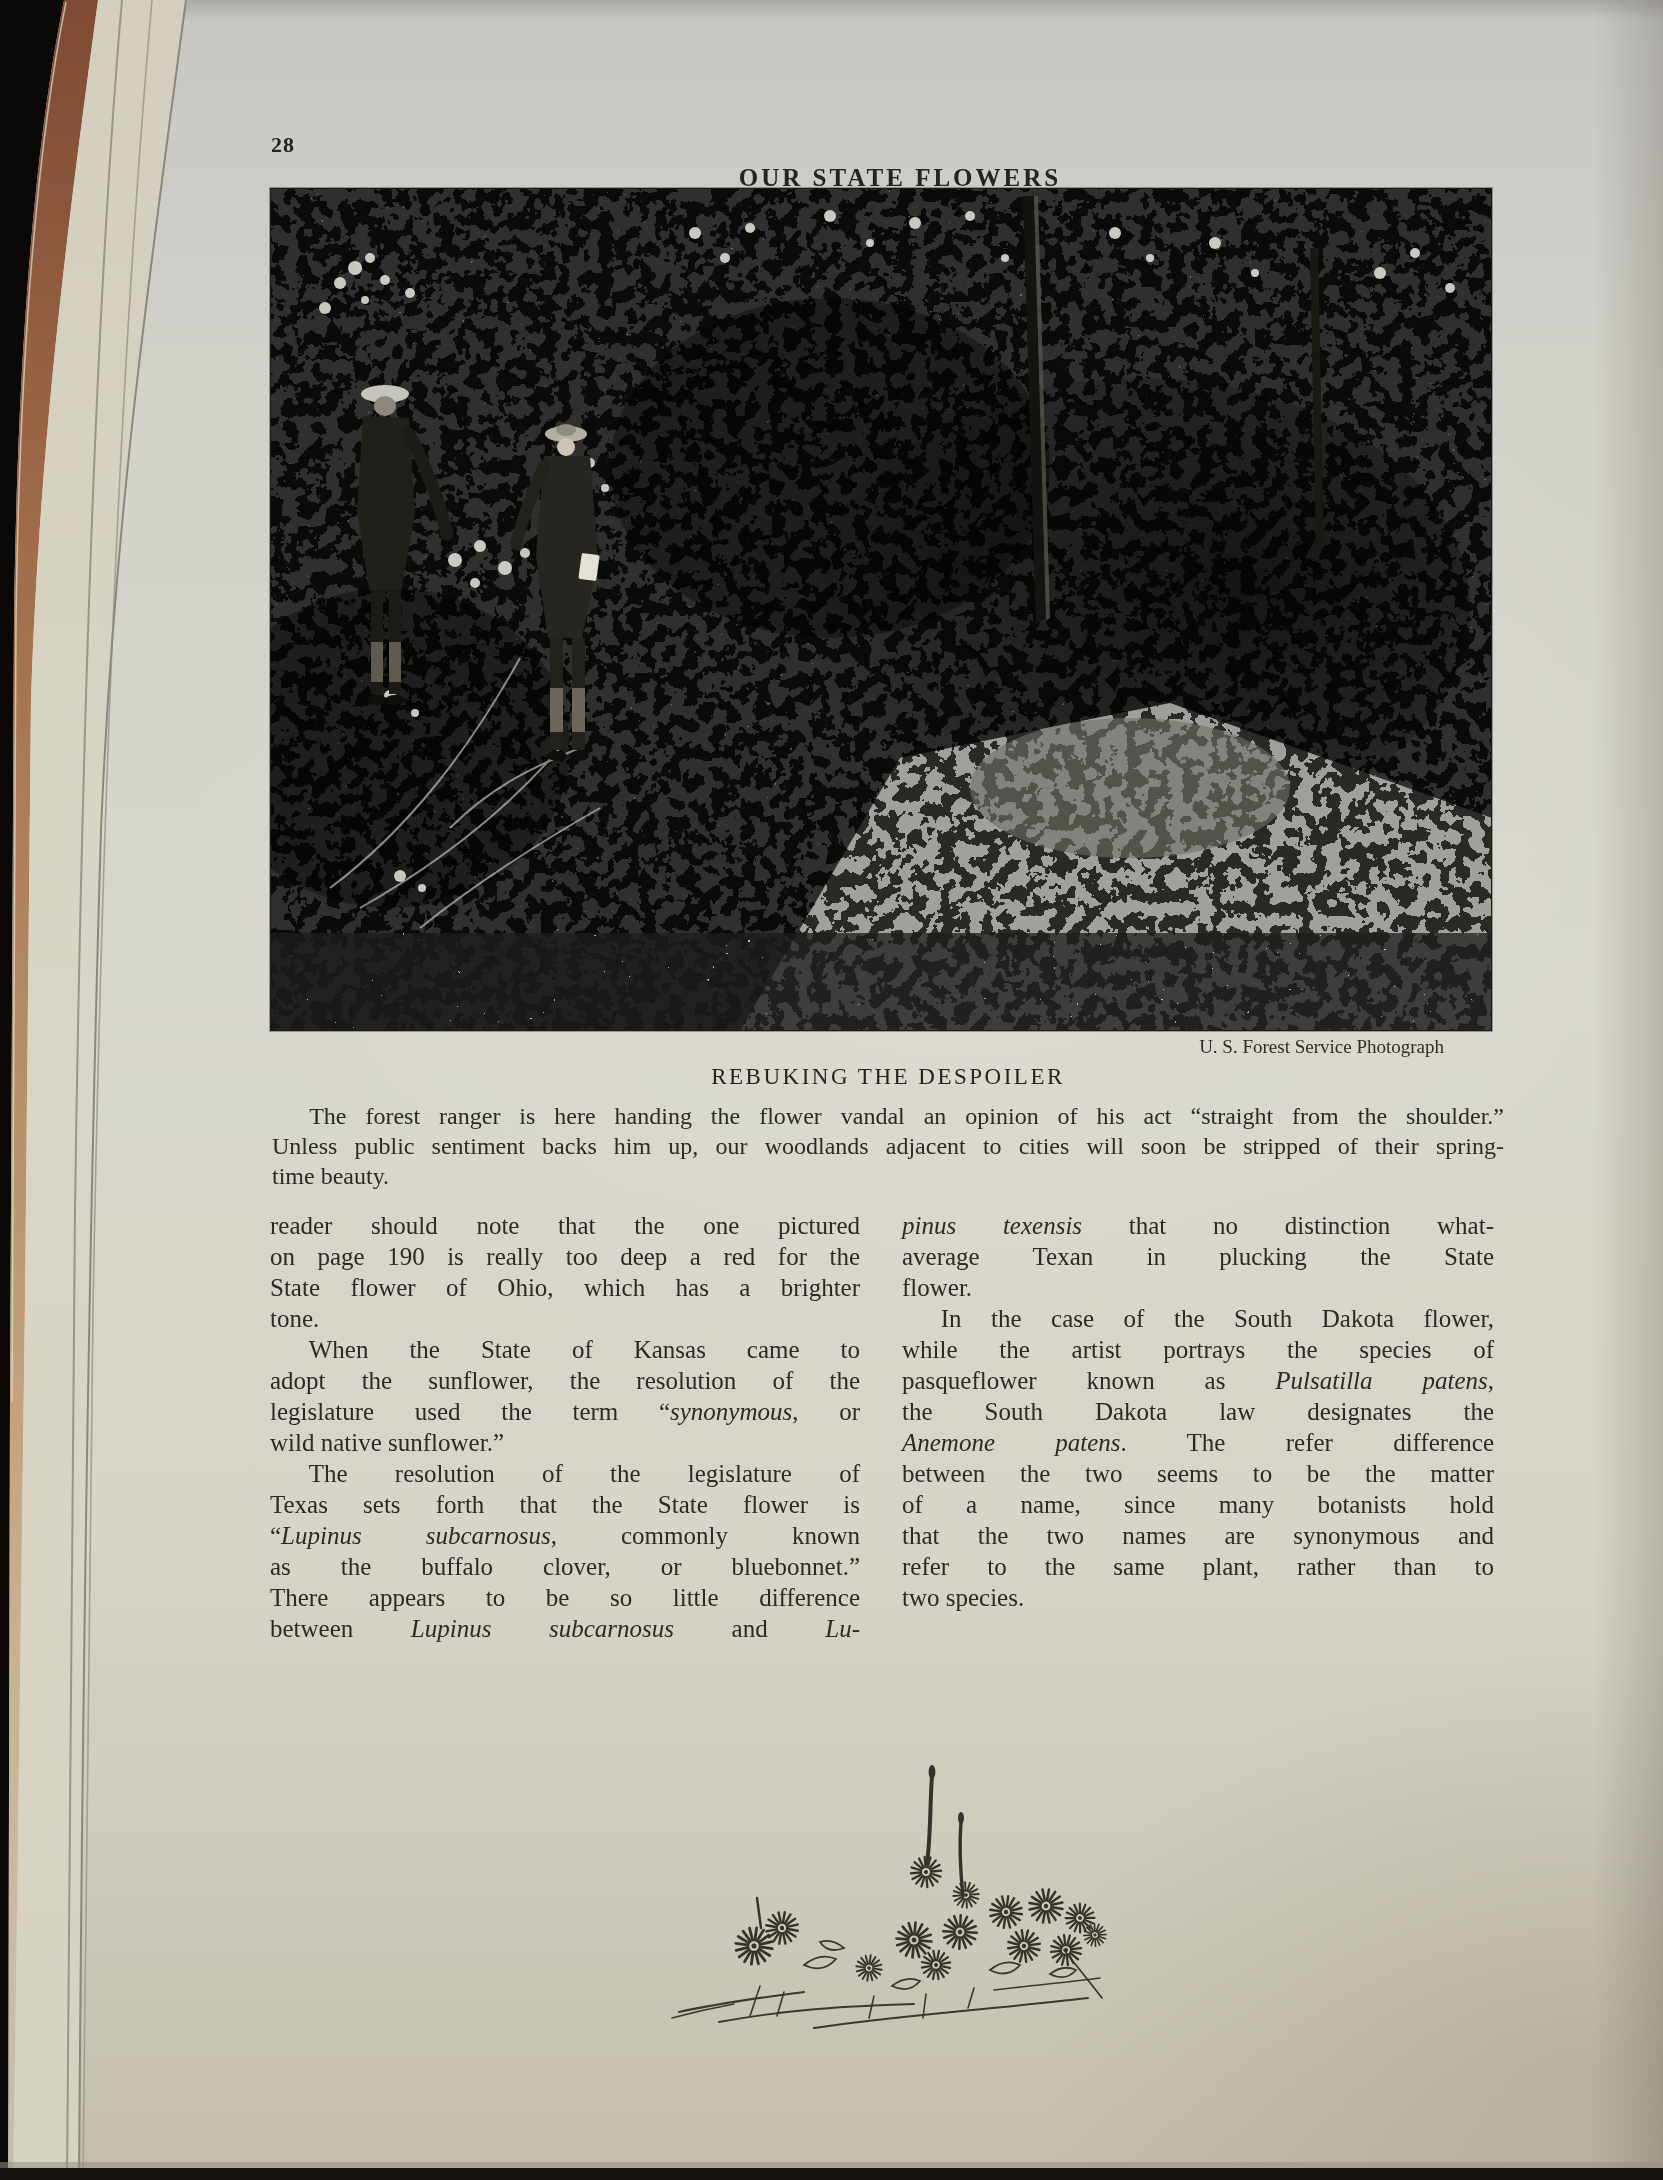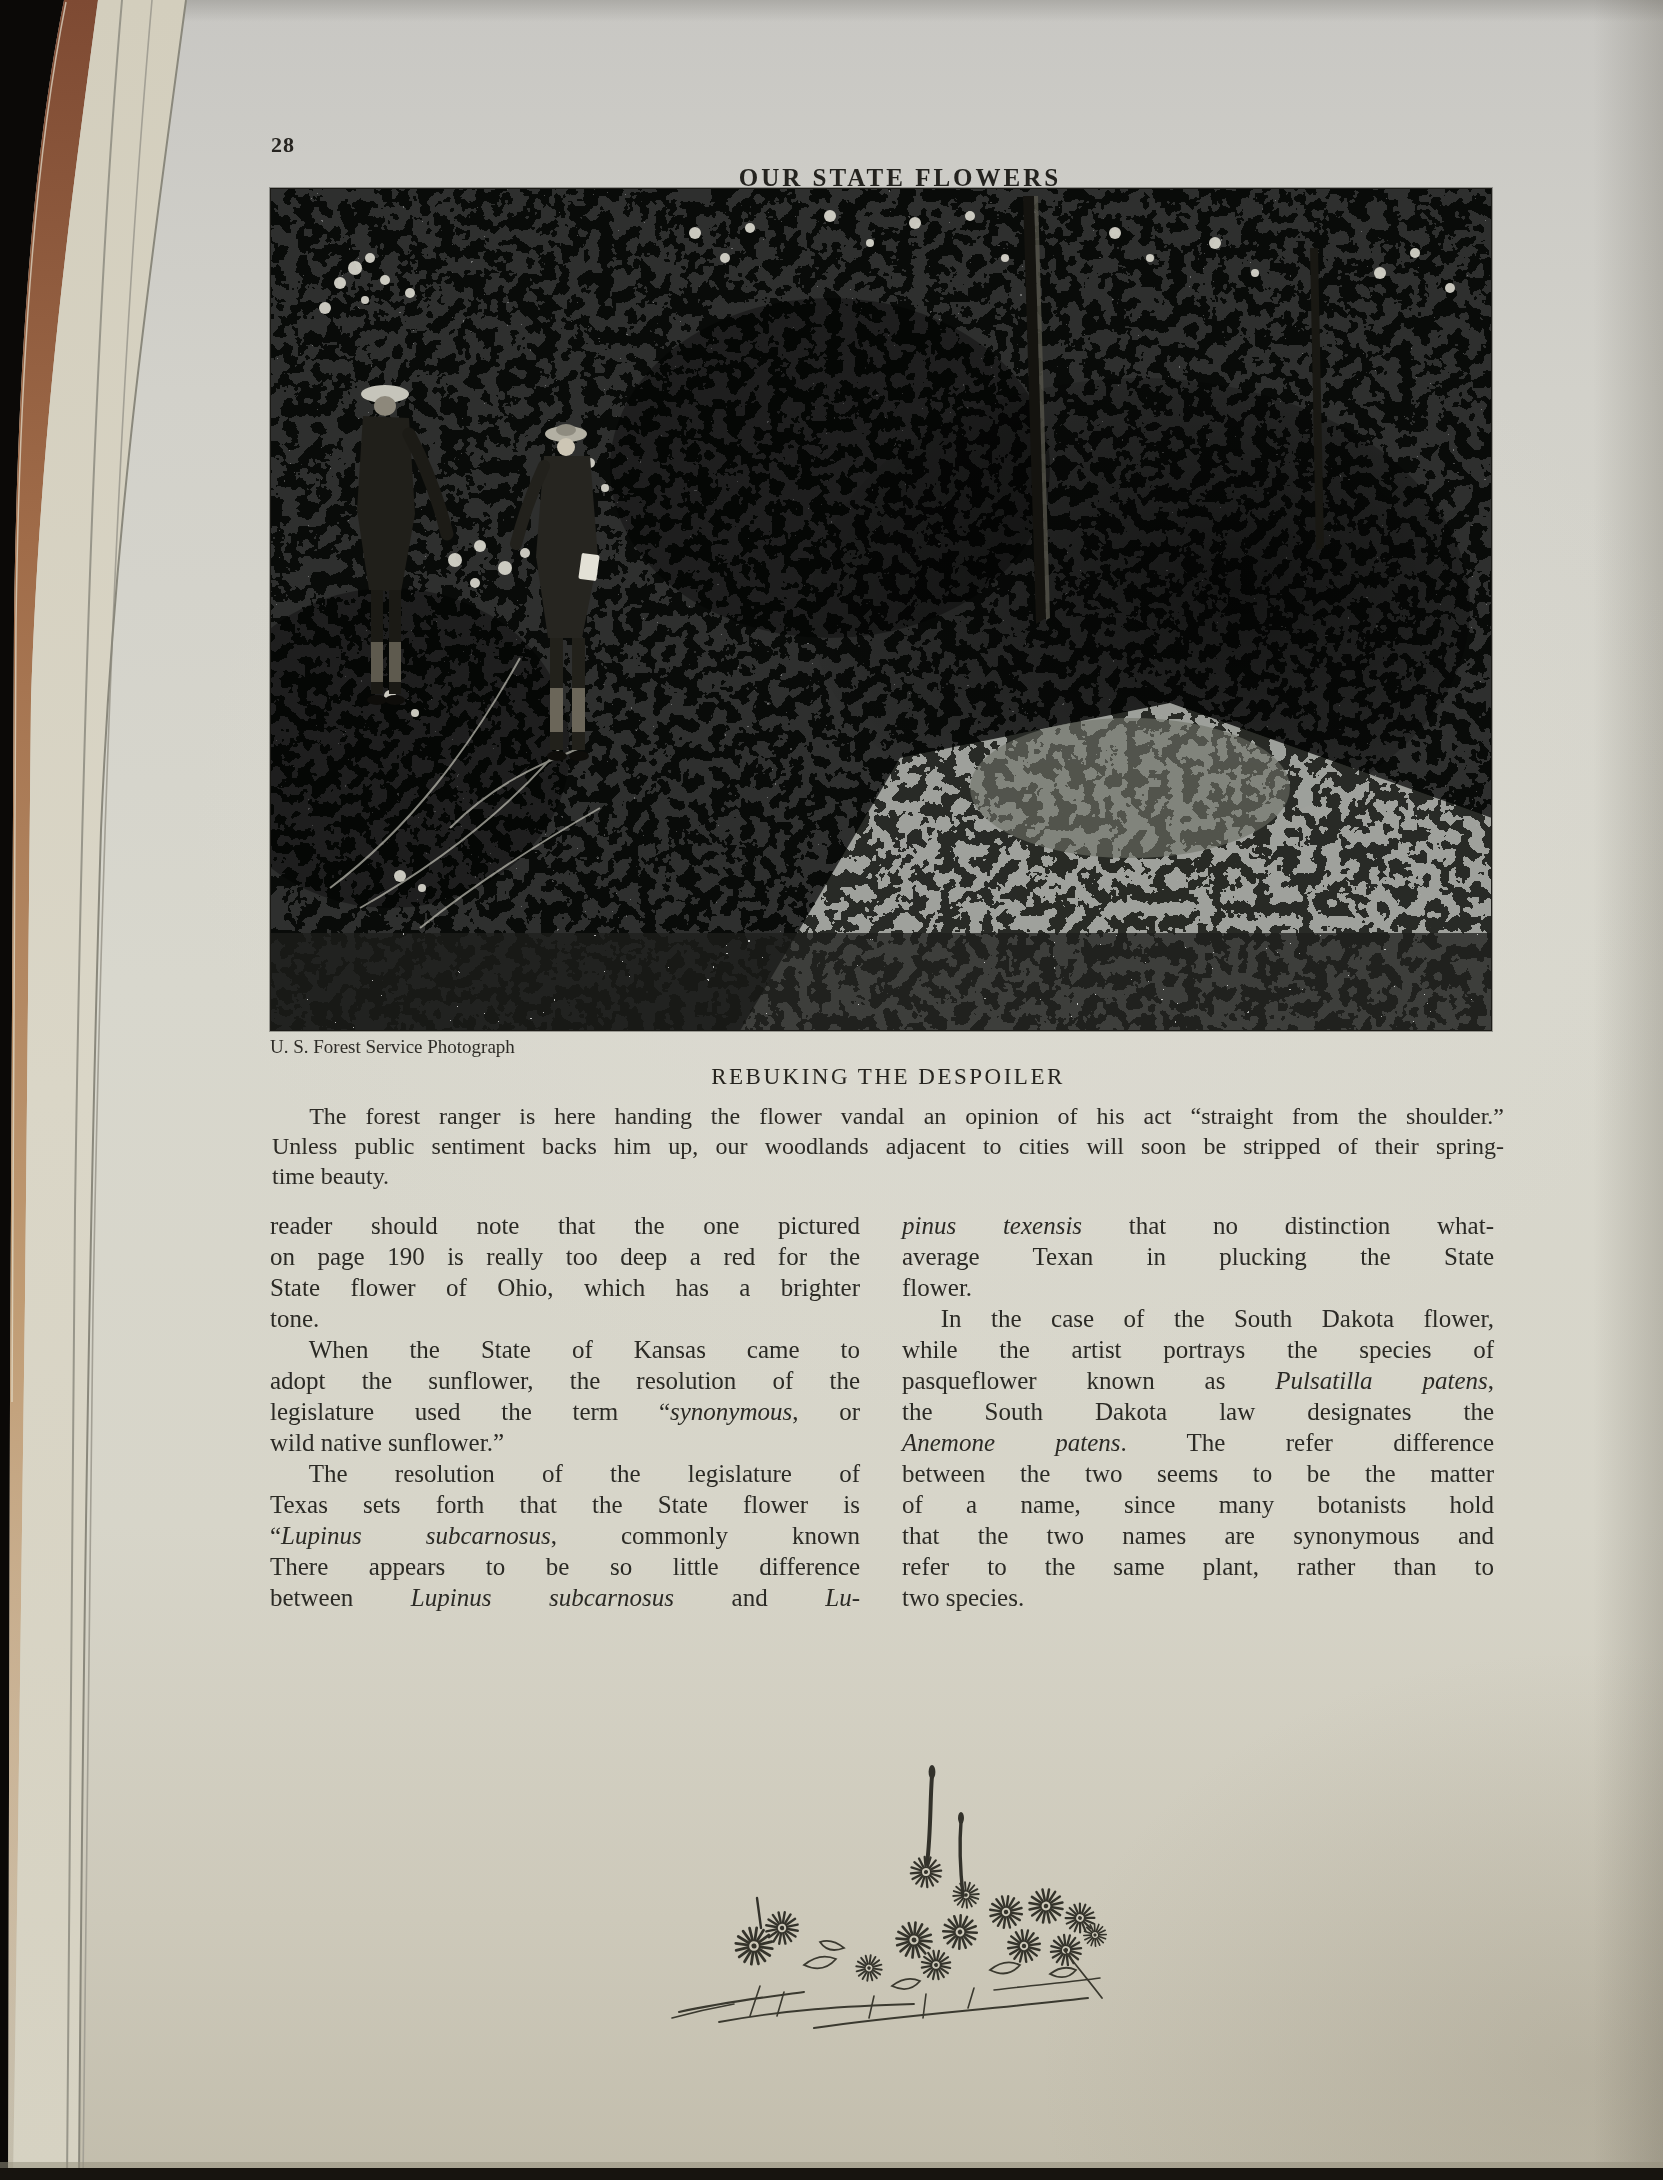--- a/index.html
+++ b/index.html
@@ -21,21 +21,21 @@
   .bottomstrip{position:absolute;left:0;bottom:0;width:100%;height:12px;background:#17140f;}
   .spine-svg{position:absolute;left:0;top:0;}
 
   .pagenum{position:absolute;left:271px;top:132px;font-size:22px;font-weight:bold;
     letter-spacing:1px;color:#262420;}
   .runtitle{position:absolute;left:690px;top:128px;width:420px;text-align:center;
     font-size:25px;letter-spacing:3px;color:#24231f;font-weight:bold;margin-top:36px;}
 
   .photo{position:absolute;left:270px;top:188px;width:1222px;height:843px;
     box-shadow:0 0 0 1px rgba(30,30,26,.35);}
-  .credit{position:absolute;left:270px;top:1036px;width:1222px;
+  .credit{position:absolute;left:270px;top:1036px;width:1222px;text-align:right;
     padding-right:48px;box-sizing:border-box;font-size:19px;color:#2e2c27;}
 
   .capblock{position:absolute;left:272px;top:1064px;width:1232px;}
   .caphead{text-align:center;font-size:23px;letter-spacing:2.5px;color:#26241f;}
   .captext{margin-top:11px;font-size:24px;line-height:30px;color:#2c2a25;}
 
   .col{position:absolute;top:1210px;font-size:25px;line-height:31px;color:#2b2a25;}
   .col-left{left:270px;width:590px;}
   .col-right{left:902px;width:592px;}
 
@@ -246,20 +246,21 @@
       <div class="tline"><span>on page 190 is really too deep a red for the</span></div>
       <div class="tline"><span>State flower of Ohio, which has a brighter</span></div>
       <div class="tline end"><span>tone.</span></div>
       <div class="tline ind"><span>When the State of Kansas came to</span></div>
       <div class="tline"><span>adopt the sunflower, the resolution of the</span></div>
       <div class="tline"><span>legislature used the term “</span><i>synonymous</i><span>, or</span></div>
       <div class="tline end"><span>wild native sunflower.”</span></div>
       <div class="tline ind"><span>The resolution of the legislature of</span></div>
       <div class="tline"><span>Texas sets forth that the State flower is</span></div>
       <div class="tline"><span>“</span><i>Lupinus subcarnosus</i><span>, commonly known</span></div>
+      <div class="tline"><span>as the buffalo clover, or bluebonnet.”</span></div>
       <div class="tline"><span>There appears to be so little difference</span></div>
       <div class="tline"><span>between </span><i>Lupinus subcarnosus</i><span> and </span><i>Lu-</i></div>
     </div>
   <div class="col col-right">
       <div class="tline"><i>pinus texensis</i><span> that no distinction what-</span></div>
       <div class="tline"><span>average Texan in plucking the State</span></div>
       <div class="tline end"><span>flower.</span></div>
       <div class="tline ind"><span>In the case of the South Dakota flower,</span></div>
       <div class="tline"><span>while the artist portrays the species of</span></div>
       <div class="tline"><span>pasqueflower known as </span><i>Pulsatilla patens</i><span>,</span></div>

